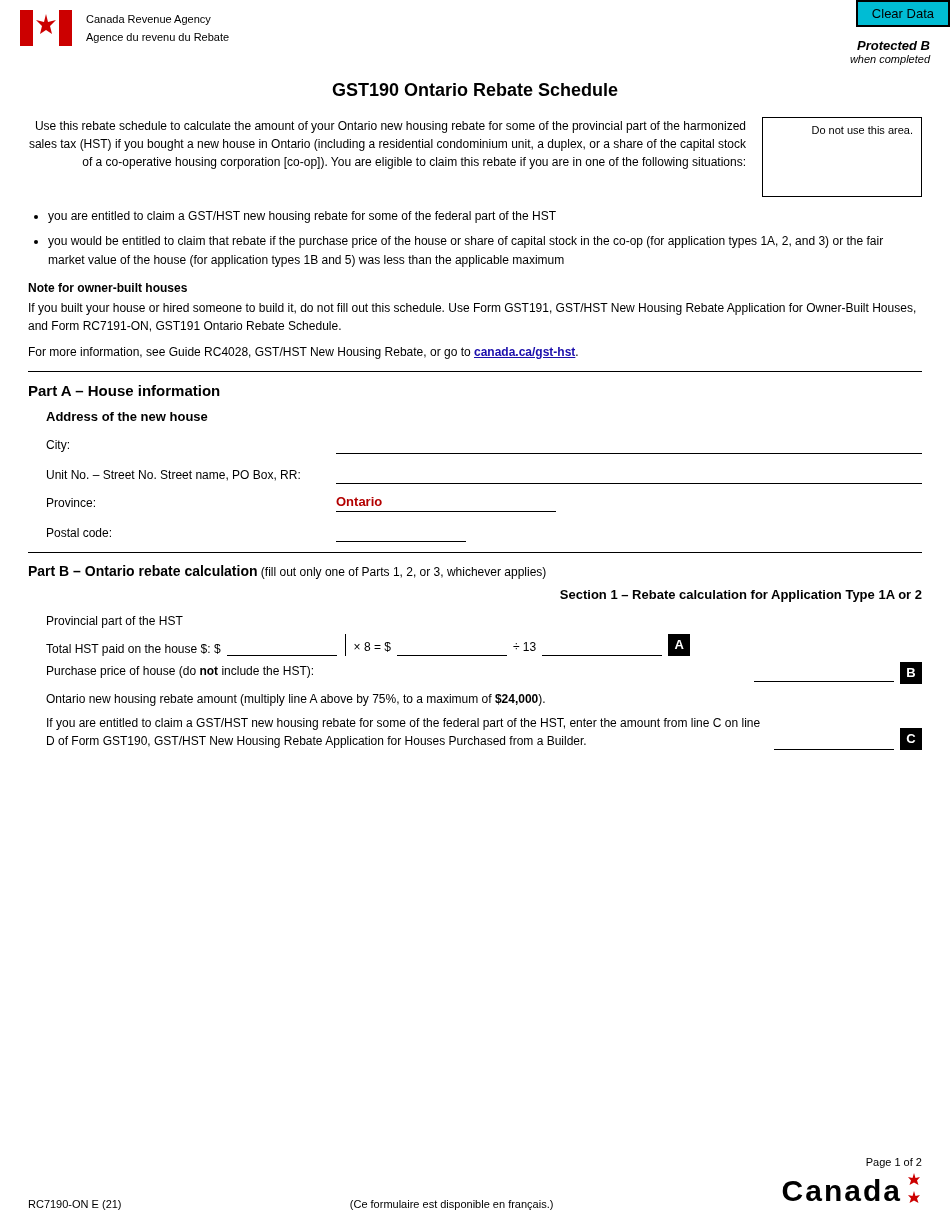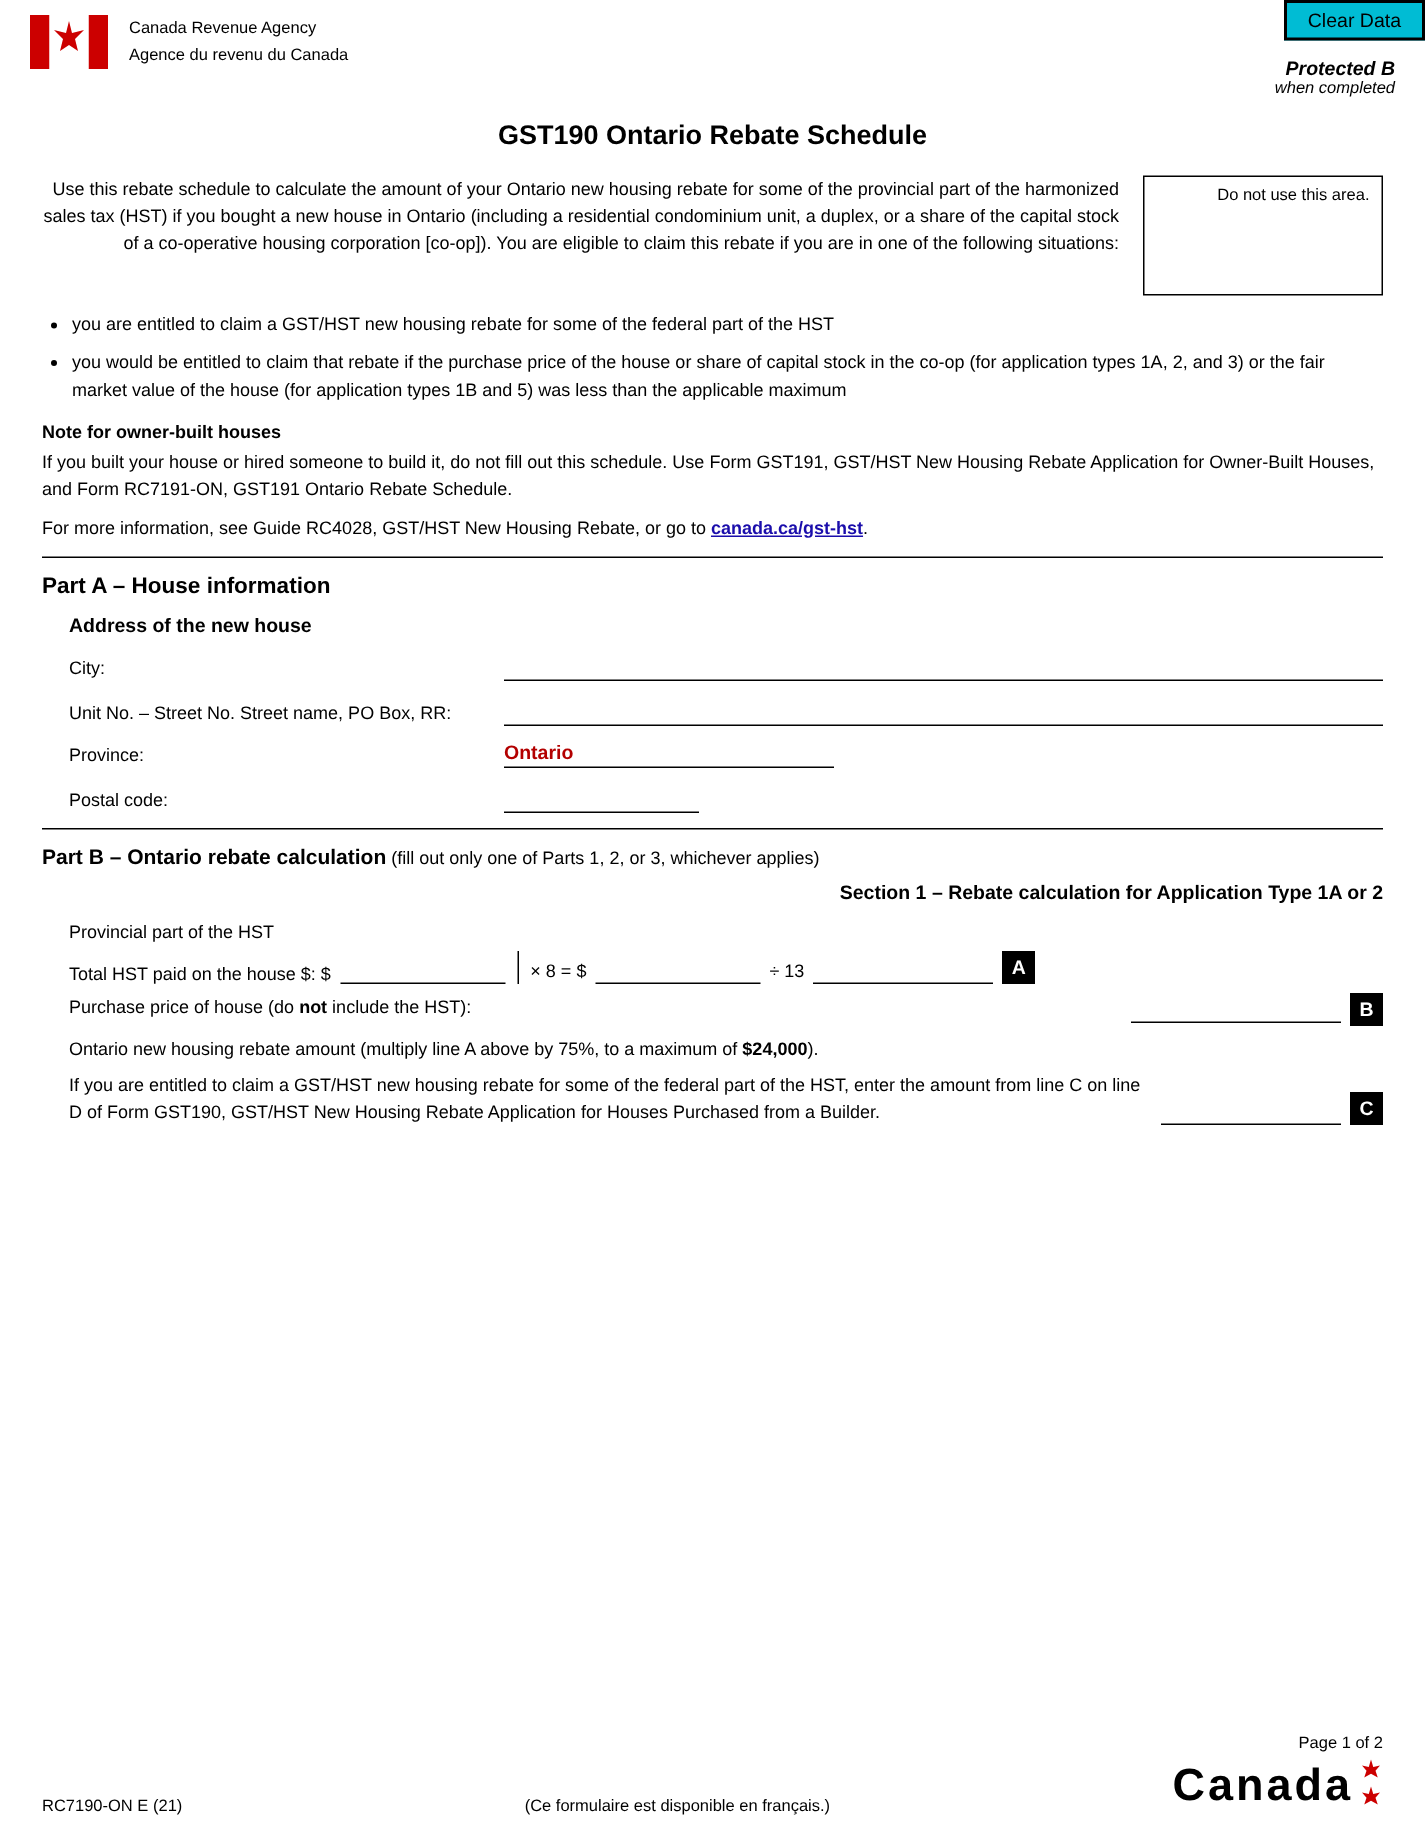--- a/index.html
+++ b/index.html
@@ -319,21 +319,21 @@
         <rect x="39" y="0" width="13" height="36" fill="#cc0000"></rect>
         <rect x="13" y="0" width="26" height="36" fill="white"></rect>
 
         <polygon points="26,4 28,12 36,10 30,16 32,24 26,20 20,24 22,16 16,10 24,12" fill="#cc0000"></polygon>
       </svg>
     </div>
     <div class="agency-text">
       <div class="agency-english">Canada Revenue
 Agency</div>
       <div class="agency-french" style="margin-top:2px;">Agence du revenu
-du Canada</div>
+du Rebate</div>
     </div>
   </div>
   <div class="header-right">
     <div class="protected-b">Protected B</div>
     <div class="when-completed">when completed</div>
   </div>
 </div>
 
 <div class="main-content">
 

